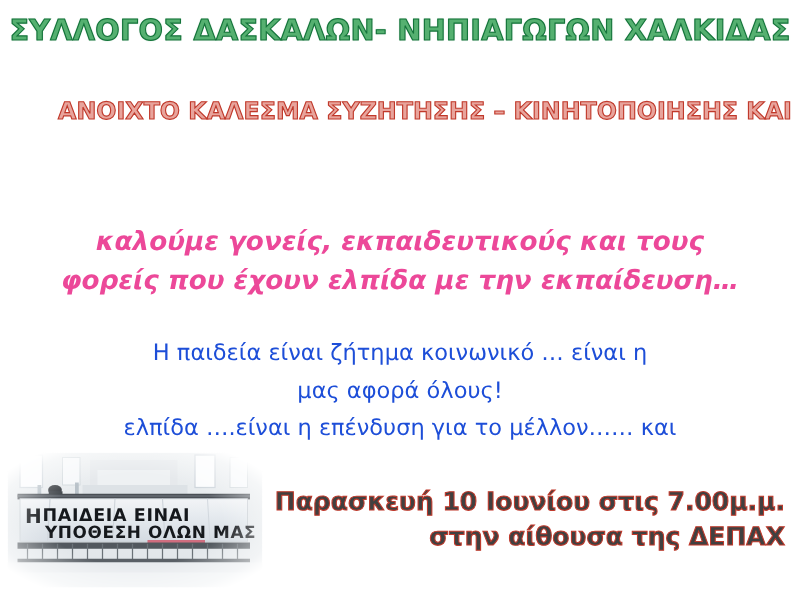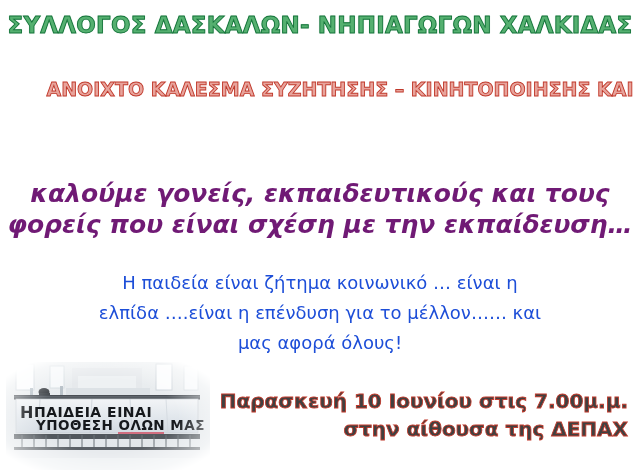--- a/index.html
+++ b/index.html
@@ -67,23 +67,23 @@
   
   .invite {
     position: absolute;
     top: 178px;
     left: 0;
     width: 640px;
     text-align: center;
     font-family: "DejaVu Sans", sans-serif;
     font-style: italic;
     font-weight: bold;
-    font-size: 25px;
+    font-size: 21px;
     line-height: 31px;
-    color: #701a75;
+    color: #ec4899;
   }
   .invite .l1 { display: block; }
   .invite .l2 { display: block; }
 
   
   .statement {
     position: absolute;
     top: 268px;
     left: 0;
     width: 640px;
@@ -132,27 +132,27 @@
 <div class="poster">
 
   <div class="org-title">ΣΥΛΛΟΓΟΣ ΔΑΣΚΑΛΩΝ- ΝΗΠΙΑΓΩΓΩΝ ΧΑΛΚΙΔΑΣ</div>
 
   <div class="call-block">
     <div class="call-line">ΑΝΟΙΧΤΟ ΚΑΛΕΣΜΑ ΣΥΖΗΤΗΣΗΣ – ΚΙΝΗΤΟΠΟΙΗΣΗΣ  ΚΑΙ</div>
   </div>
 
   <div class="invite">
     <span class="l1">καλούμε γονείς,  εκπαιδευτικούς και τους</span>
-    <span class="l2">φορείς που είναι σχέση με την εκπαίδευση…</span>
+    <span class="l2">φορείς που έχουν ελπίδα με την εκπαίδευση…</span>
   </div>
 
   <div class="statement">
     <span>Η παιδεία  είναι ζήτημα κοινωνικό … είναι η</span>
+    <span>μας αφορά όλους!</span>
     <span>ελπίδα ….είναι η επένδυση για το μέλλον…… και</span>
-    <span>μας αφορά όλους!</span>
   </div>
 
   <div class="photo">
     <svg width="204" height="108" viewBox="0 0 204 108" xmlns="http://www.w3.org/2000/svg">
       <defs>
         <radialGradient id="fadeMaskGrad" cx="50%" cy="50%" r="62%">
           <stop offset="55%" stop-color="#fff" stop-opacity="1"></stop>
           <stop offset="88%" stop-color="#fff" stop-opacity="0.45"></stop>
           <stop offset="100%" stop-color="#fff" stop-opacity="0"></stop>
         </radialGradient>

